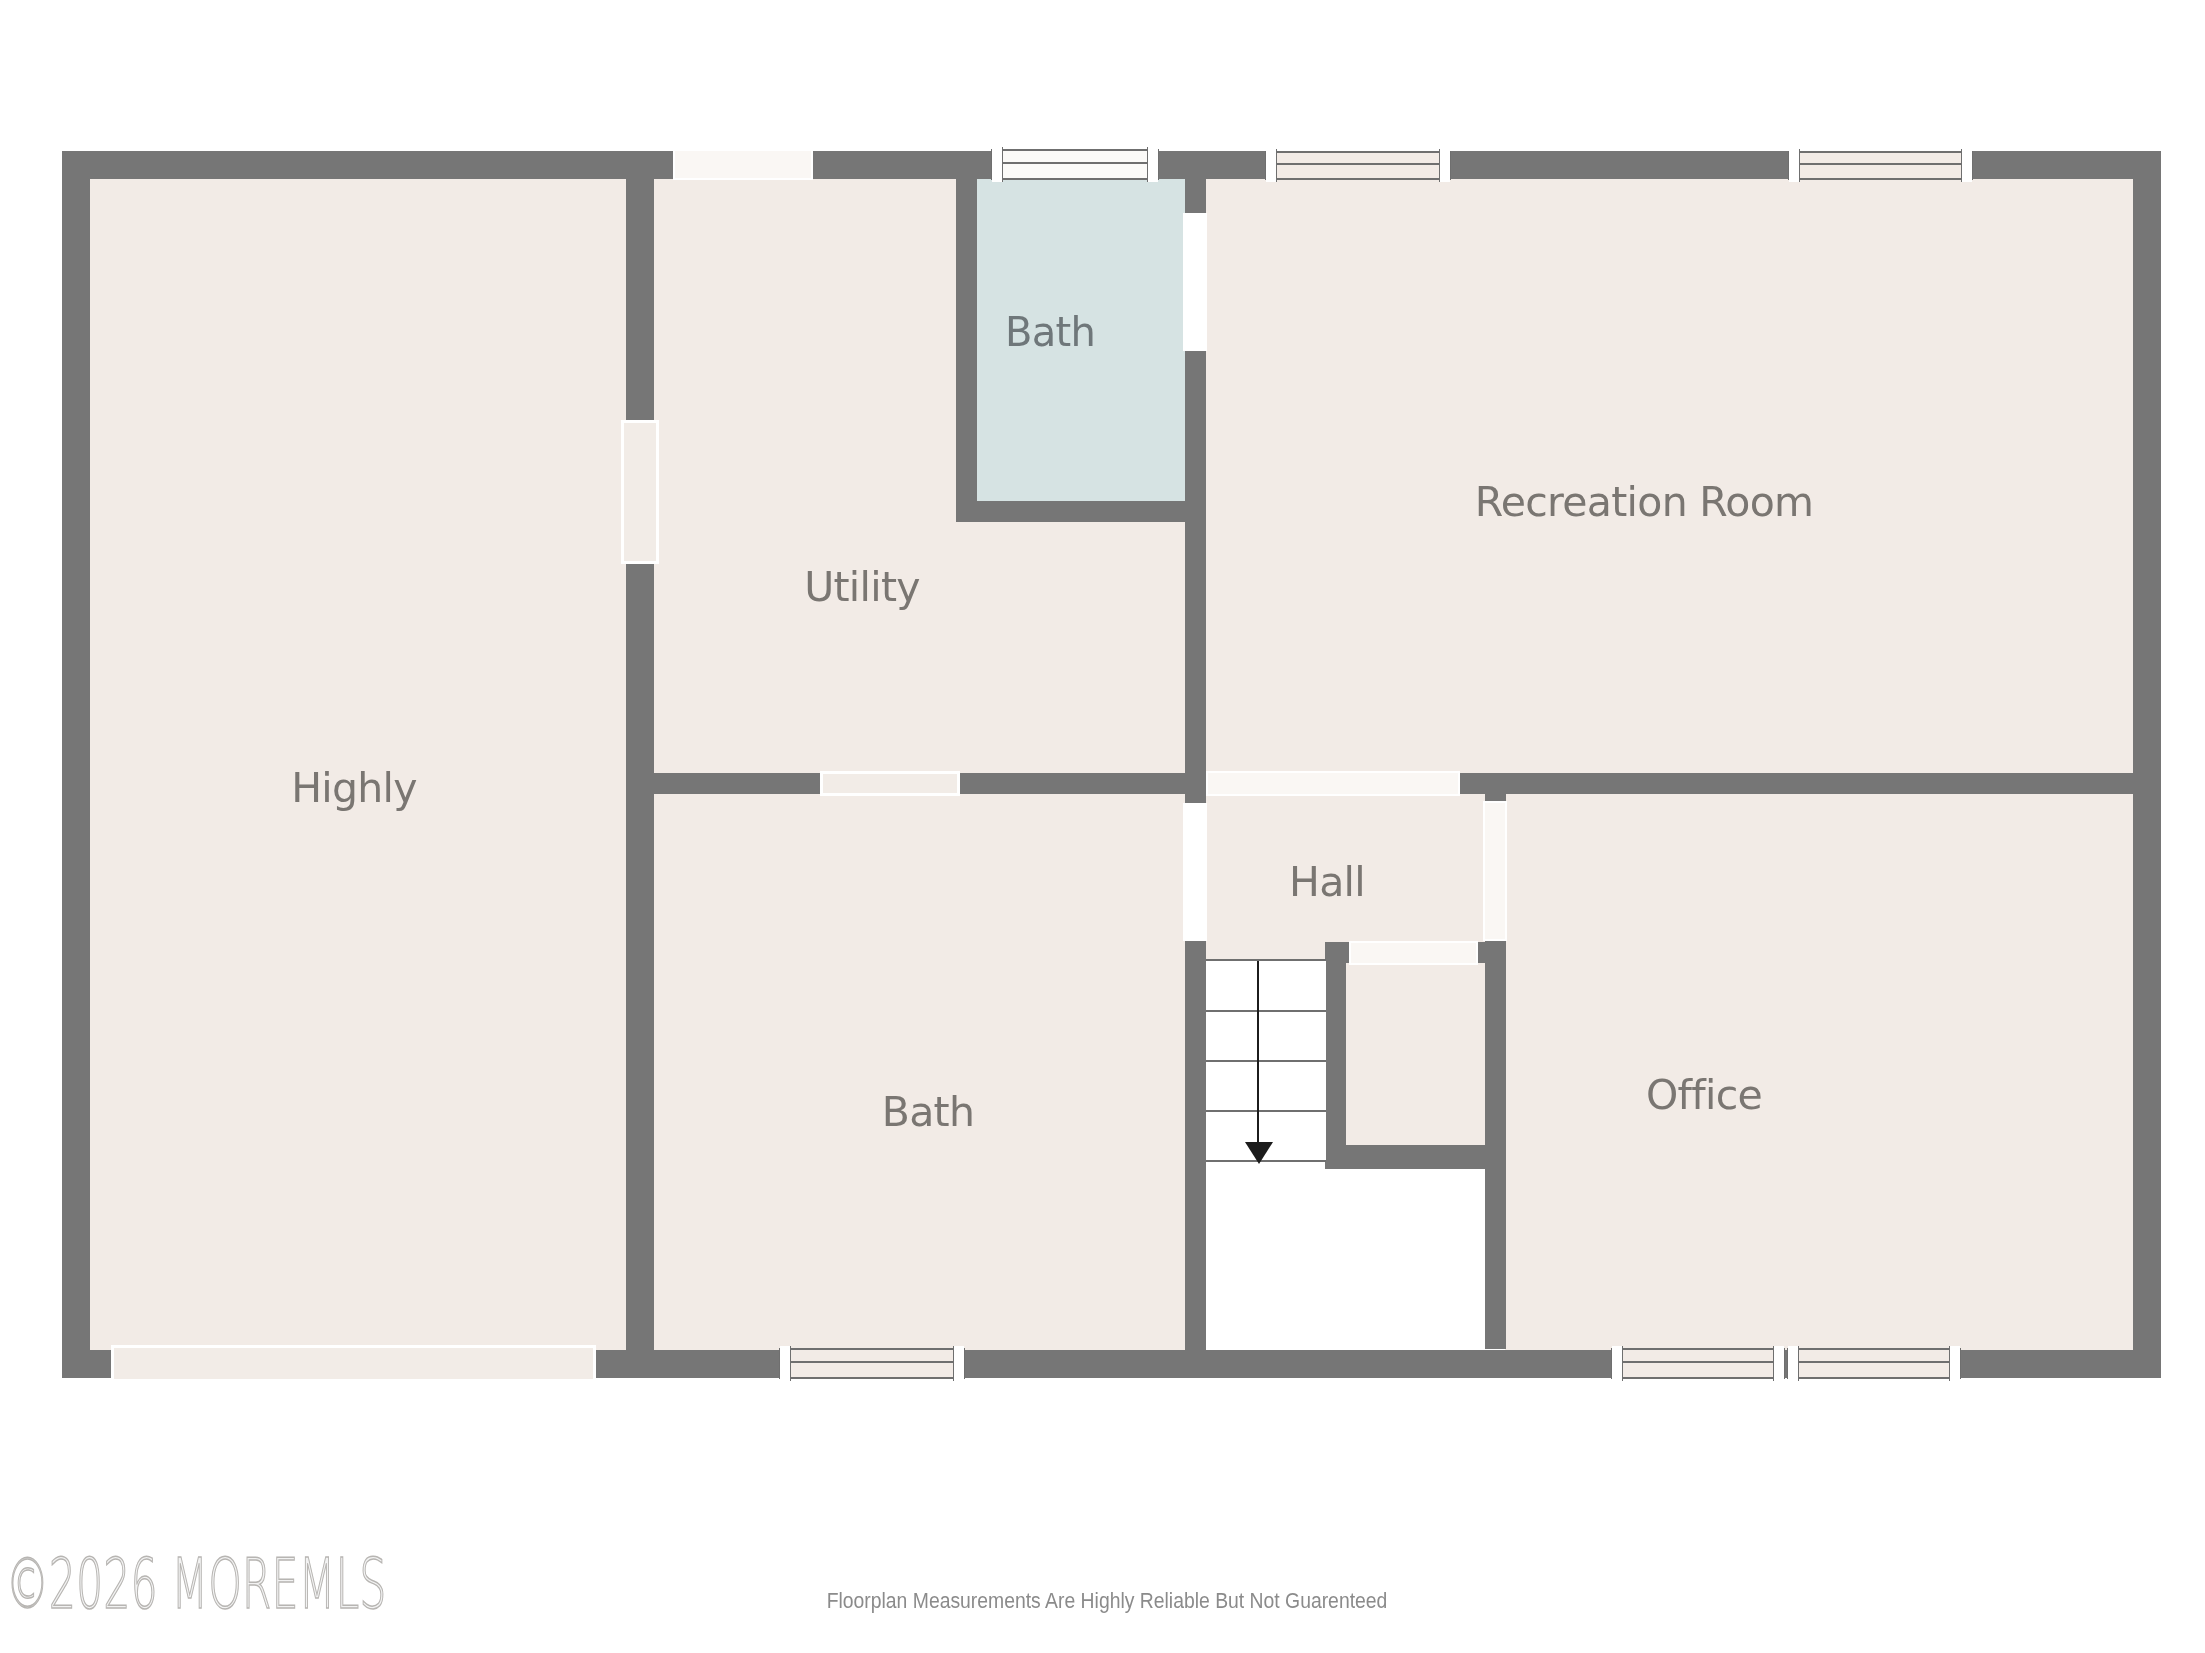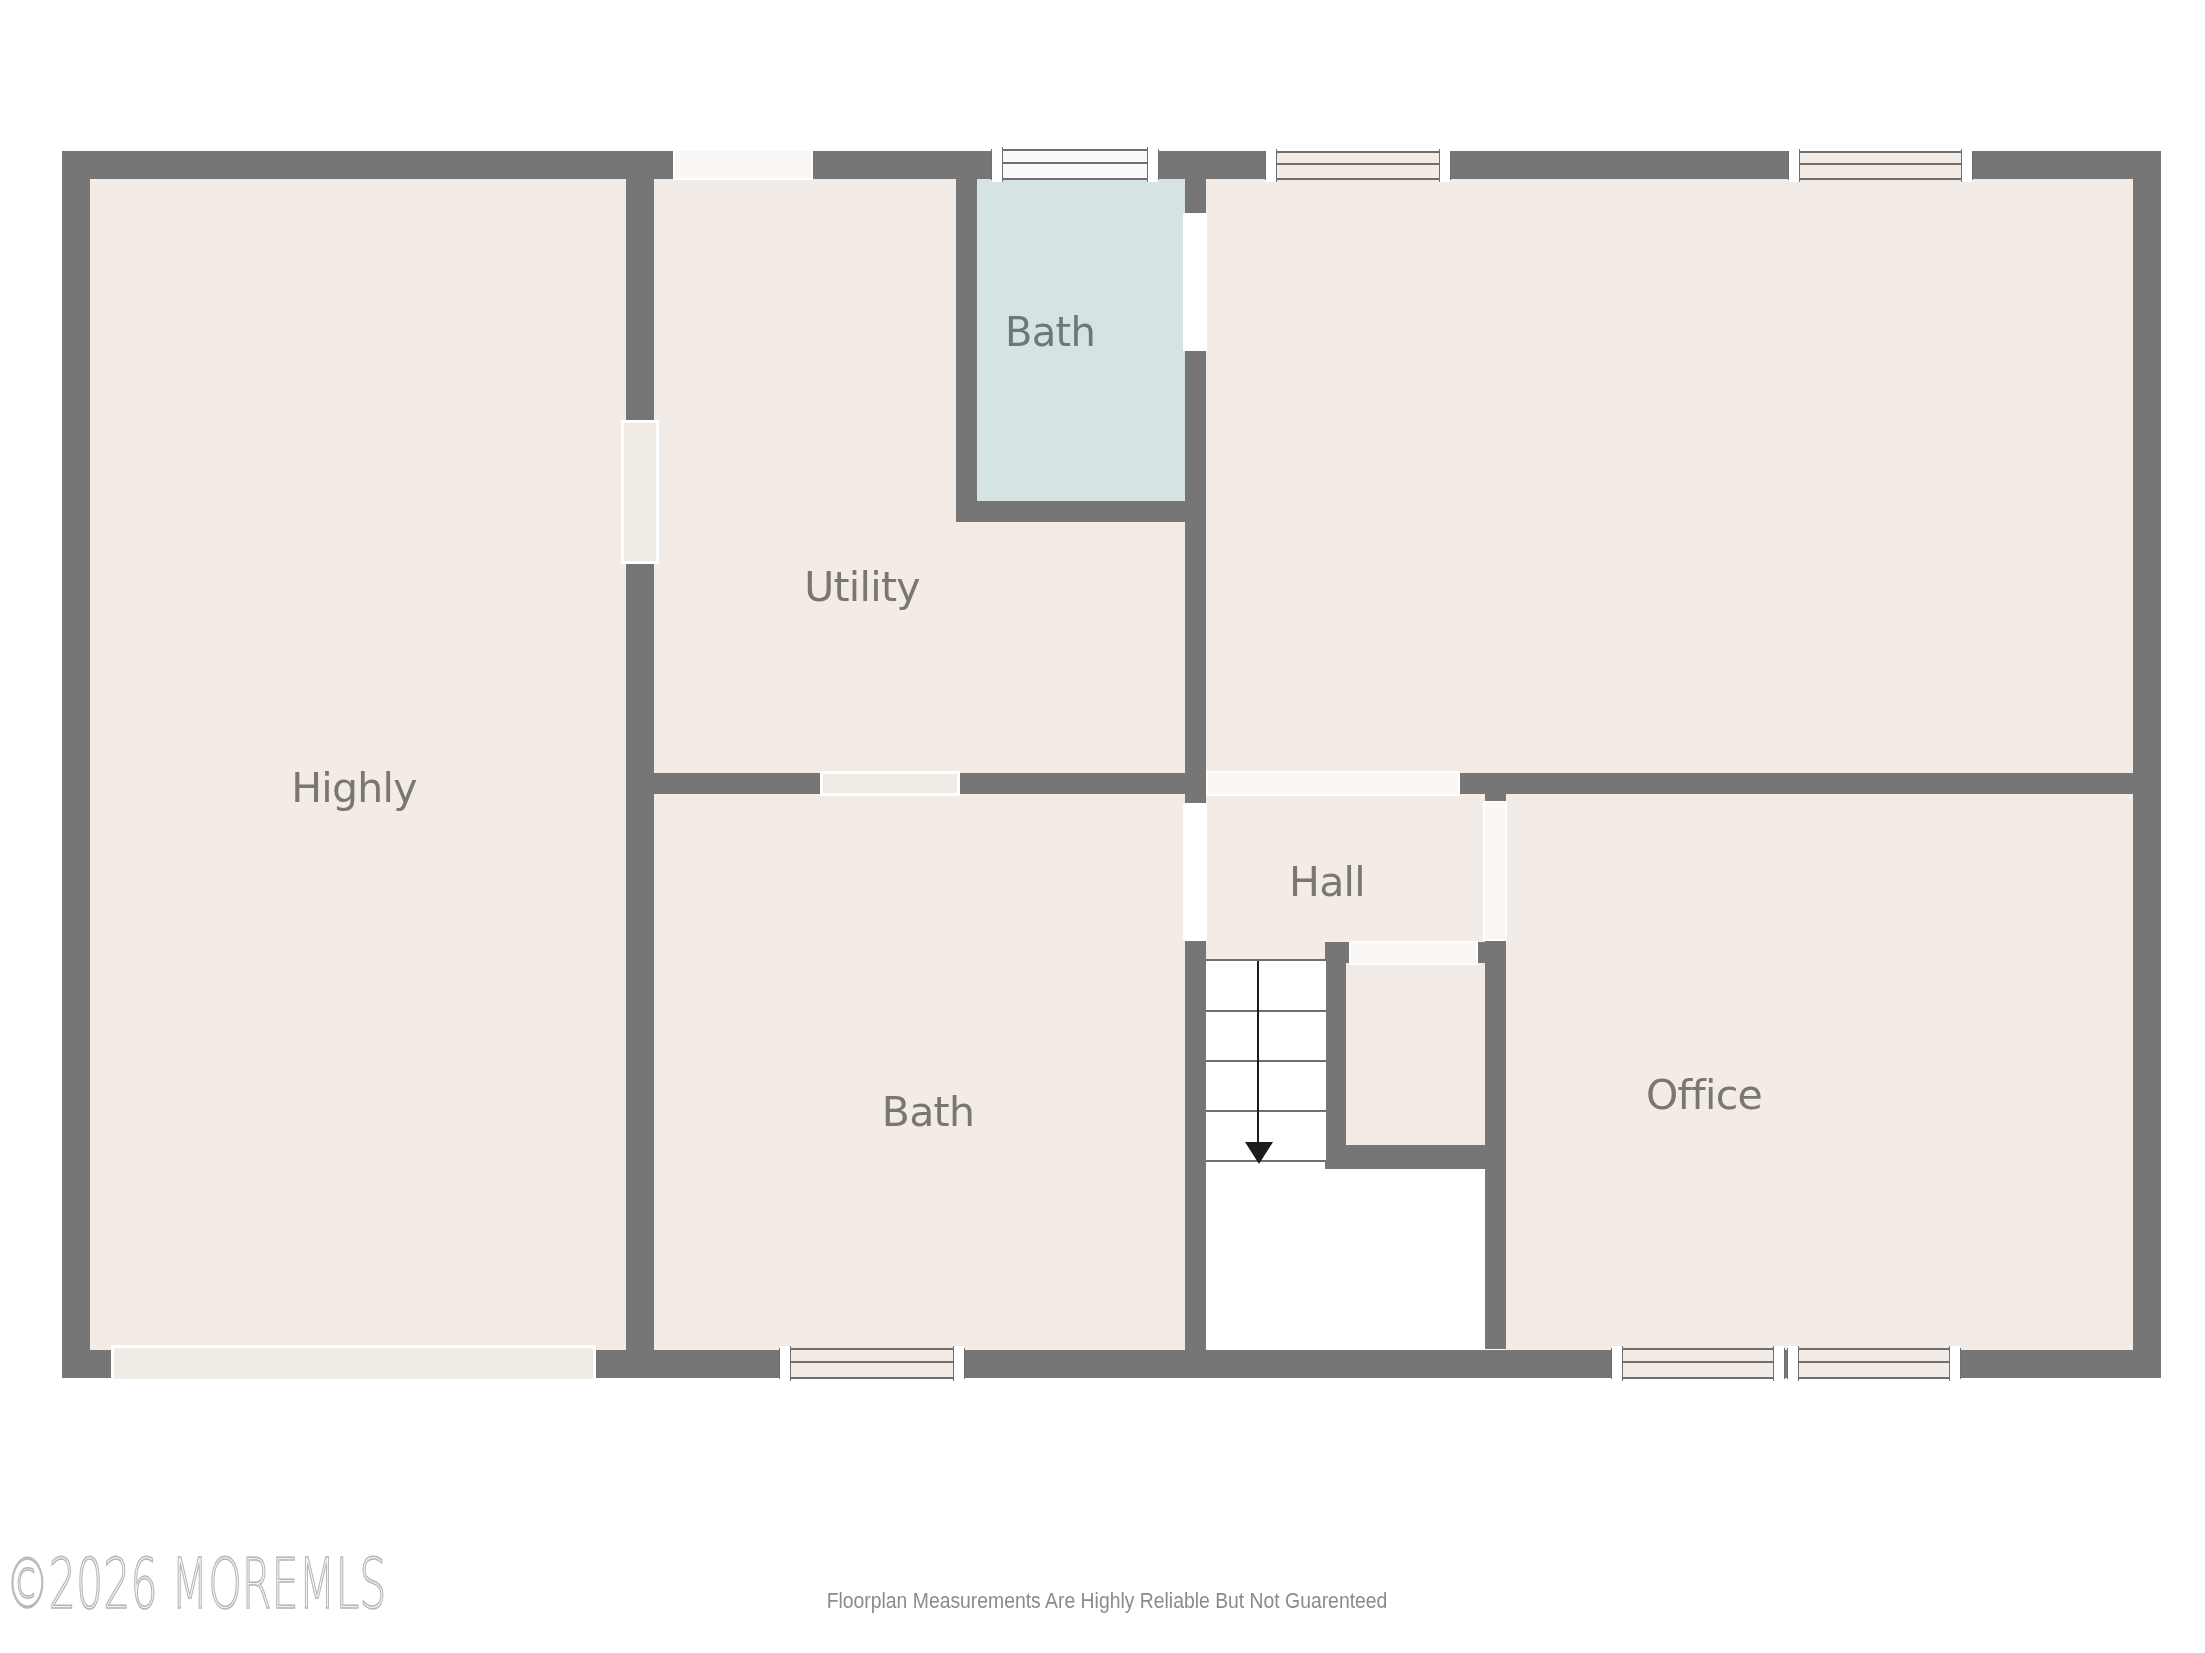--- a/index.html
+++ b/index.html
@@ -133,20 +133,21 @@
     <div class="stepline" style="top:101px;"></div>
     <div class="stepline" style="top:151px;"></div>
     <div class="stepline" style="top:201px;"></div>
   </div>
   <div class="arrow-shaft"></div>
   <div class="arrow-head"></div>
 
   <div class="label" style="left:354px;top:788px;">Highly</div>
   <div class="label" style="left:862px;top:587px;">Utility</div>
   <div class="label bath-label" style="left:1050px;top:332px;">Bath</div>
+  <div class="label" style="left:1644px;top:502px;">Recreation Room</div>
   <div class="label" style="left:1327px;top:882px;">Hall</div>
   <div class="label" style="left:928px;top:1112px;">Bath</div>
   <div class="label" style="left:1704px;top:1095px;">Office</div>
 
   <div class="watermark">©2026 MOREMLS</div>
   <div class="disclaimer">Floorplan Measurements Are Highly Reliable But Not Guarenteed</div>
 
 </div>
 
 

